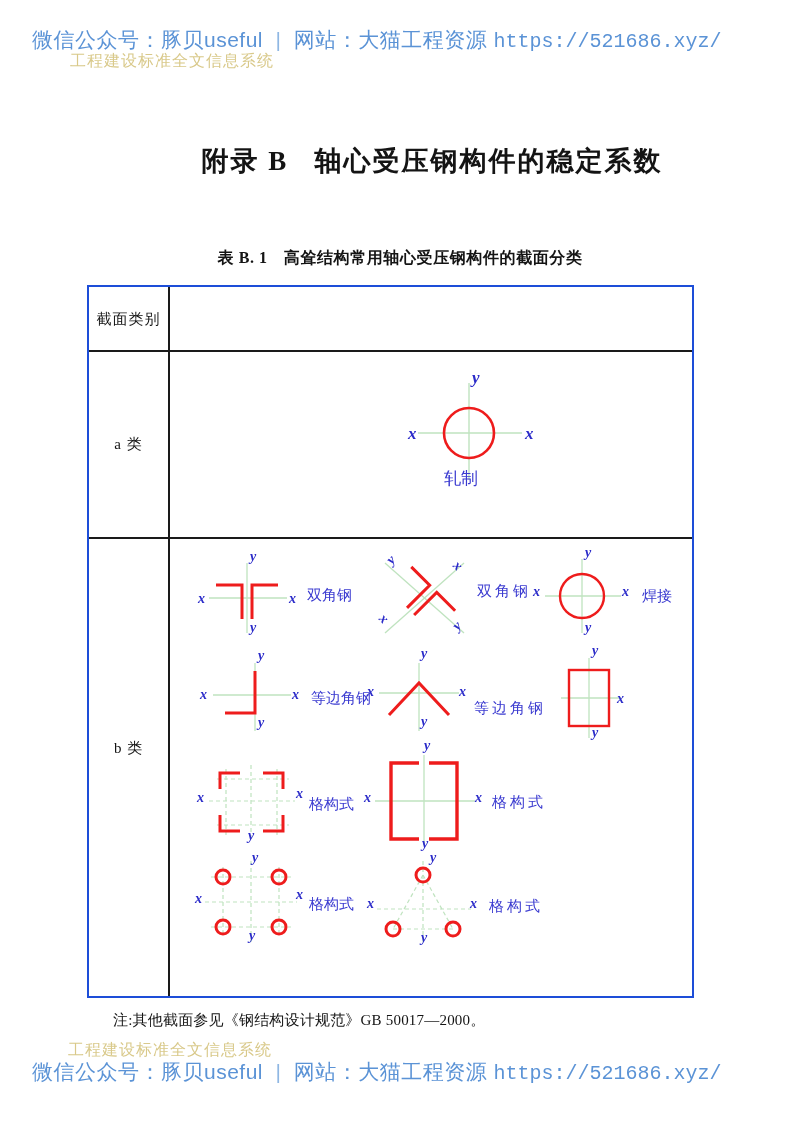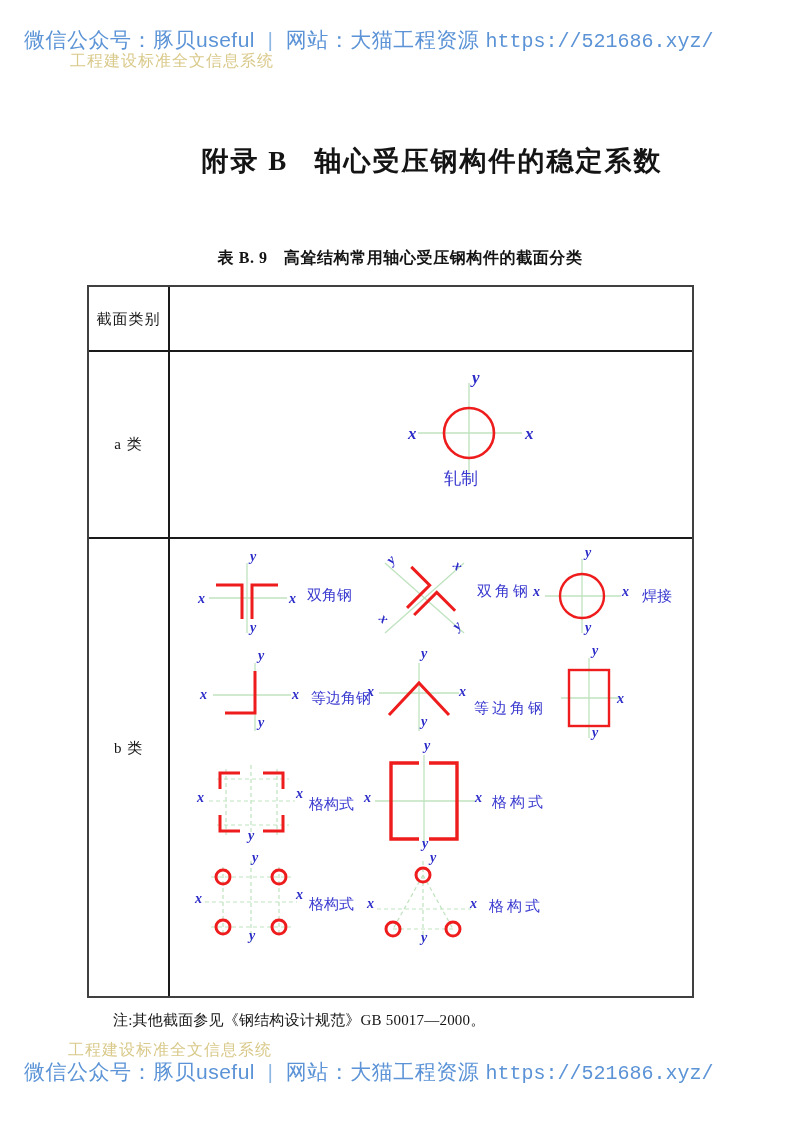--- a/index.html
+++ b/index.html
@@ -22,21 +22,21 @@
     position: absolute;
     left: 0;
     width: 800px;
     height: 60px;
   }
   .wm-top   { top: 26px; }
   .wm-bottom{ top: 1058px; }
 
   .wm-main {
     position: absolute;
-    left: 24px;
+    left: 32px;
     top: 0;
     white-space: nowrap;
     font-size: 21px;
     letter-spacing: .5px;
     color: #5b93d6;
     font-family: "Liberation Sans", "DejaVu Sans", sans-serif;
   }
   .wm-main .sep { color: #8fb7e3; padding: 0 6px; font-weight: 300; }
   .wm-main .mono {
     font-family: "Liberation Mono", "DejaVu Sans Mono", monospace;
@@ -89,21 +89,21 @@
     color: #141414;
   }
 
   
   .tbl {
     position: absolute;
     left: 87px;
     top: 285px;
     width: 607px;
     height: 713px;
-    border: 2px solid #404040;
+    border: 2px solid #1d4ed8;
     box-sizing: border-box;
   }
   .tbl .vline {
     position: absolute;
     left: 79px;
     top: 0;
     bottom: 0;
     width: 2px;
     background: #1a1a1a;
   }
@@ -170,21 +170,21 @@
     <span class="mono">https://521686.xyz/</span>
   </div>
   <div class="wm-sub">工程建设标准全文信息系统</div>
 </div>
 
 <div class="appendix-title">
   <span>附录 B</span><span class="gap"></span><span>轴心受压钢构件的稳定系数</span>
 </div>
 
 <div class="table-caption">
-  <span>表 B. 9</span><span class="gap"></span><span>高耸结构常用轴心受压钢构件的截面分类</span>
+  <span>表 B. 1</span><span class="gap"></span><span>高耸结构常用轴心受压钢构件的截面分类</span>
 </div>
 
 <div class="tbl">
   <div class="vline"></div>
   <div class="hline h-header"></div>
   <div class="hline h-a"></div>
 
   <div class="cell-label" style="top:23px;">截面类别</div>
 
   <div class="cell-label" style="top:148px;">a 类</div>

